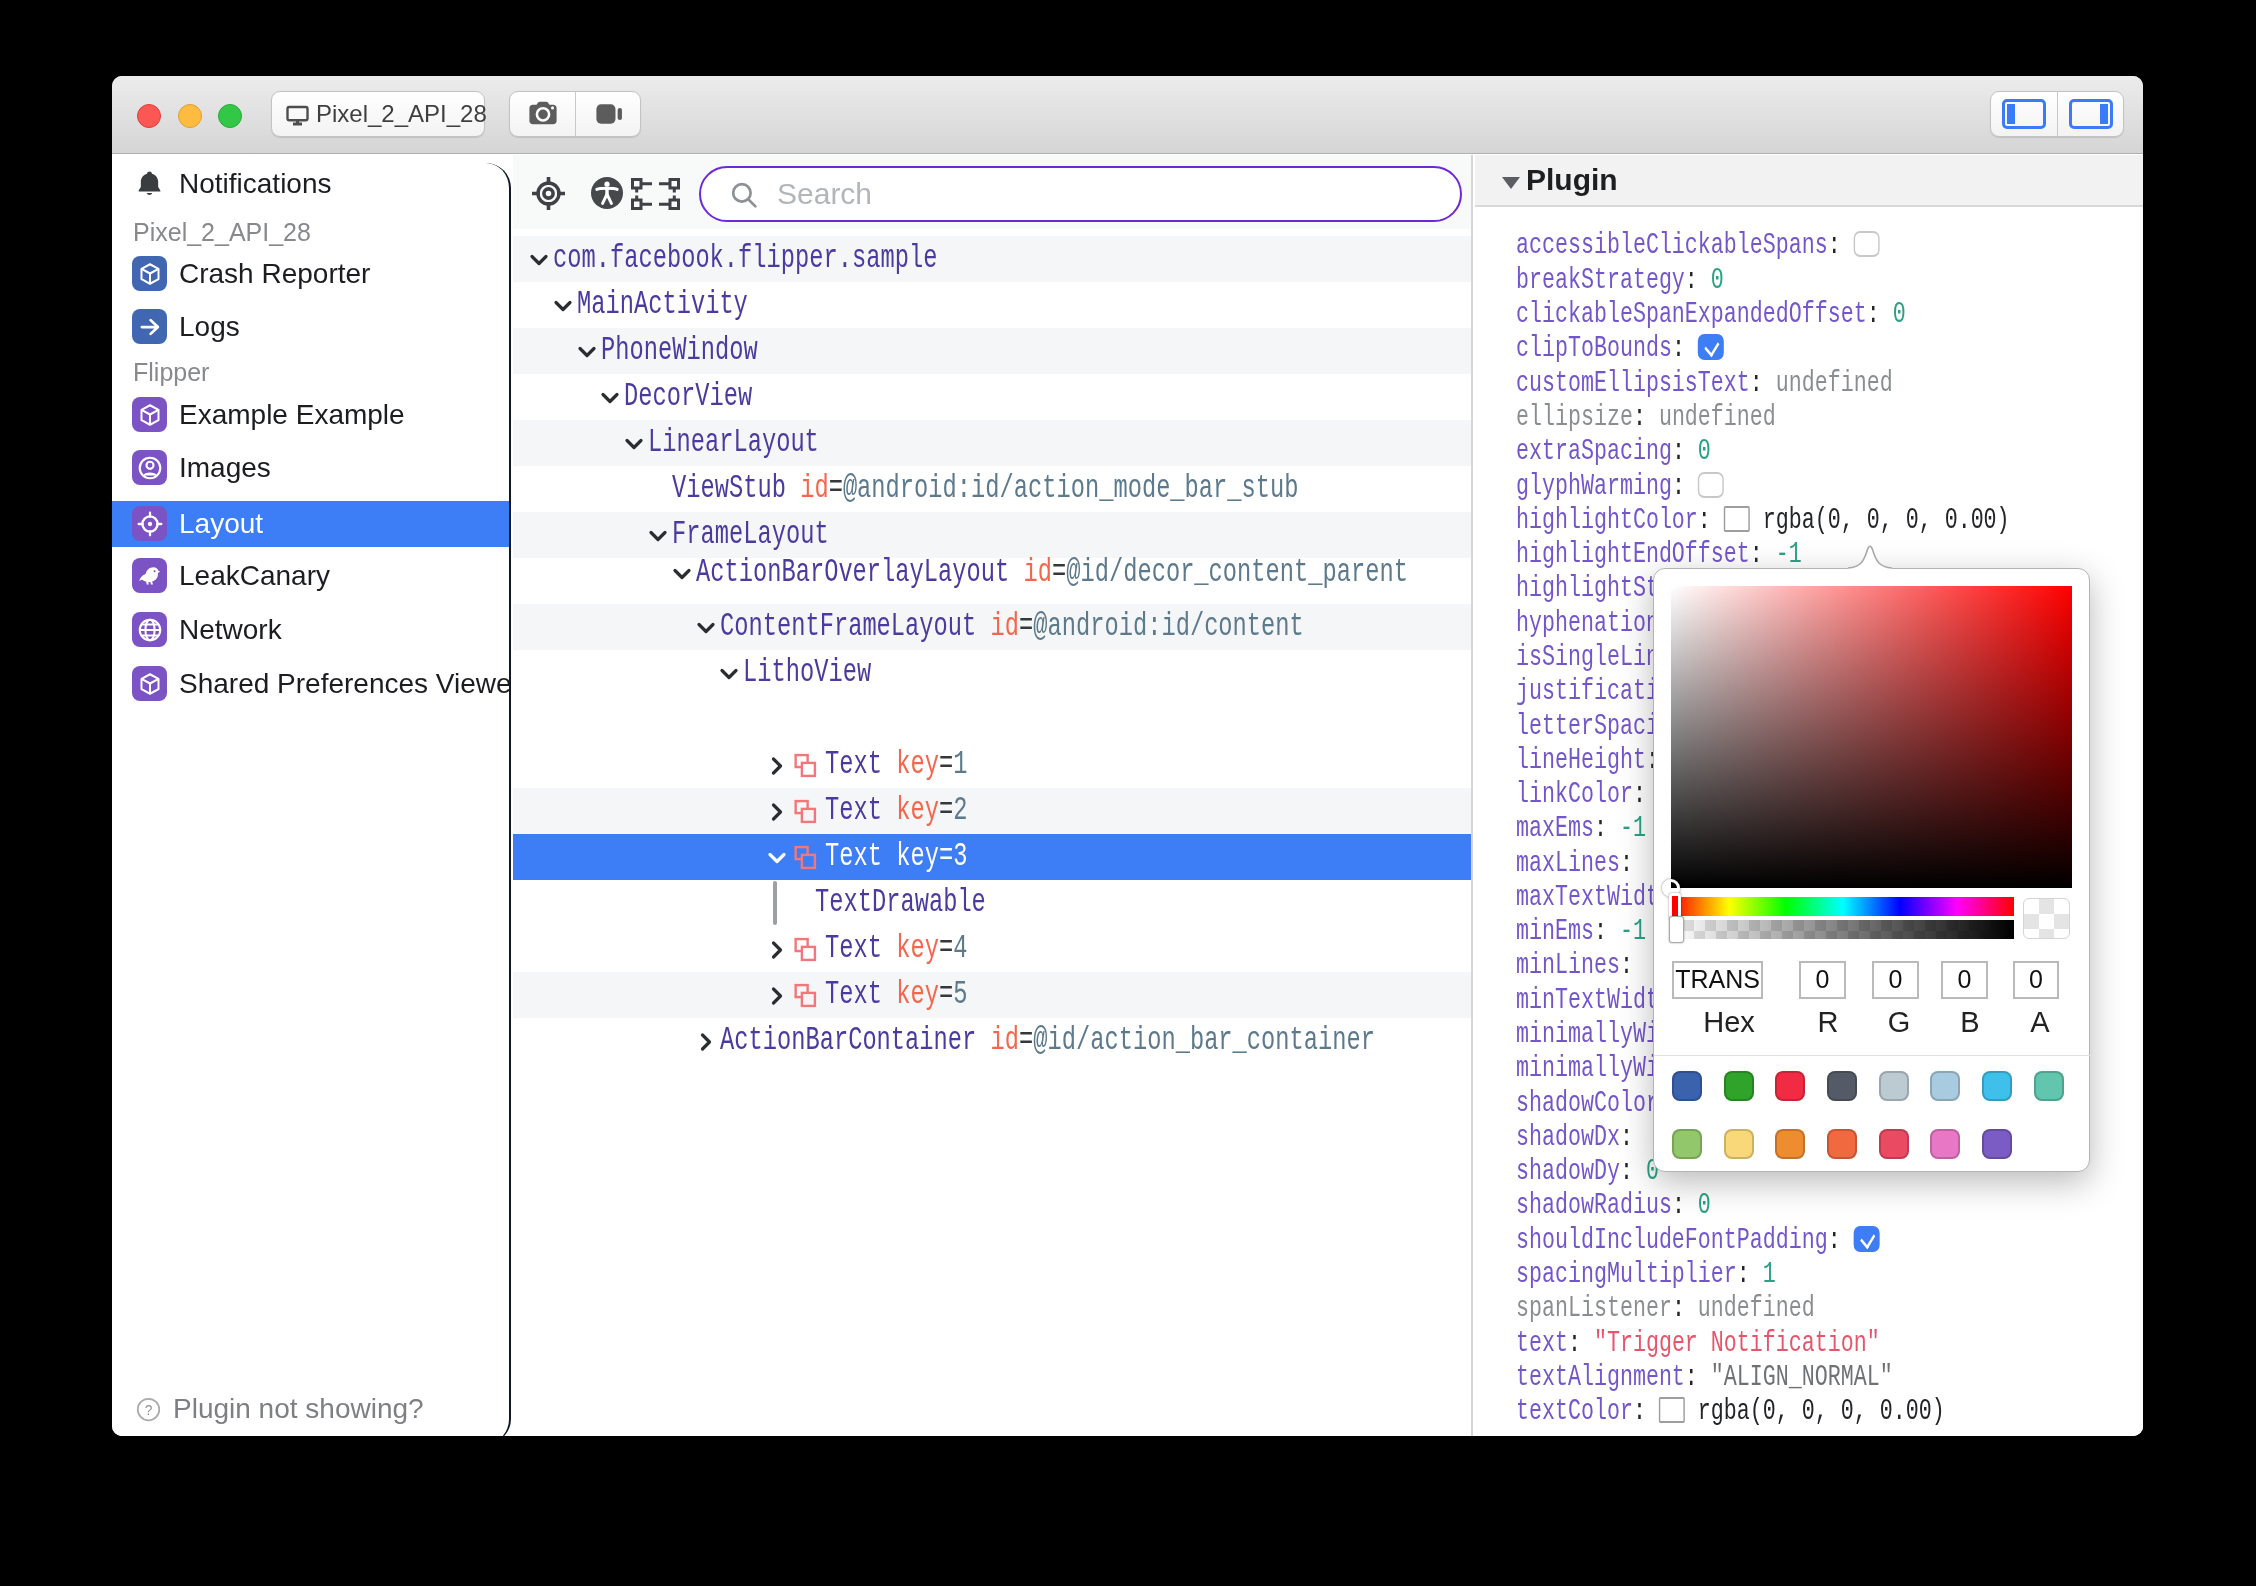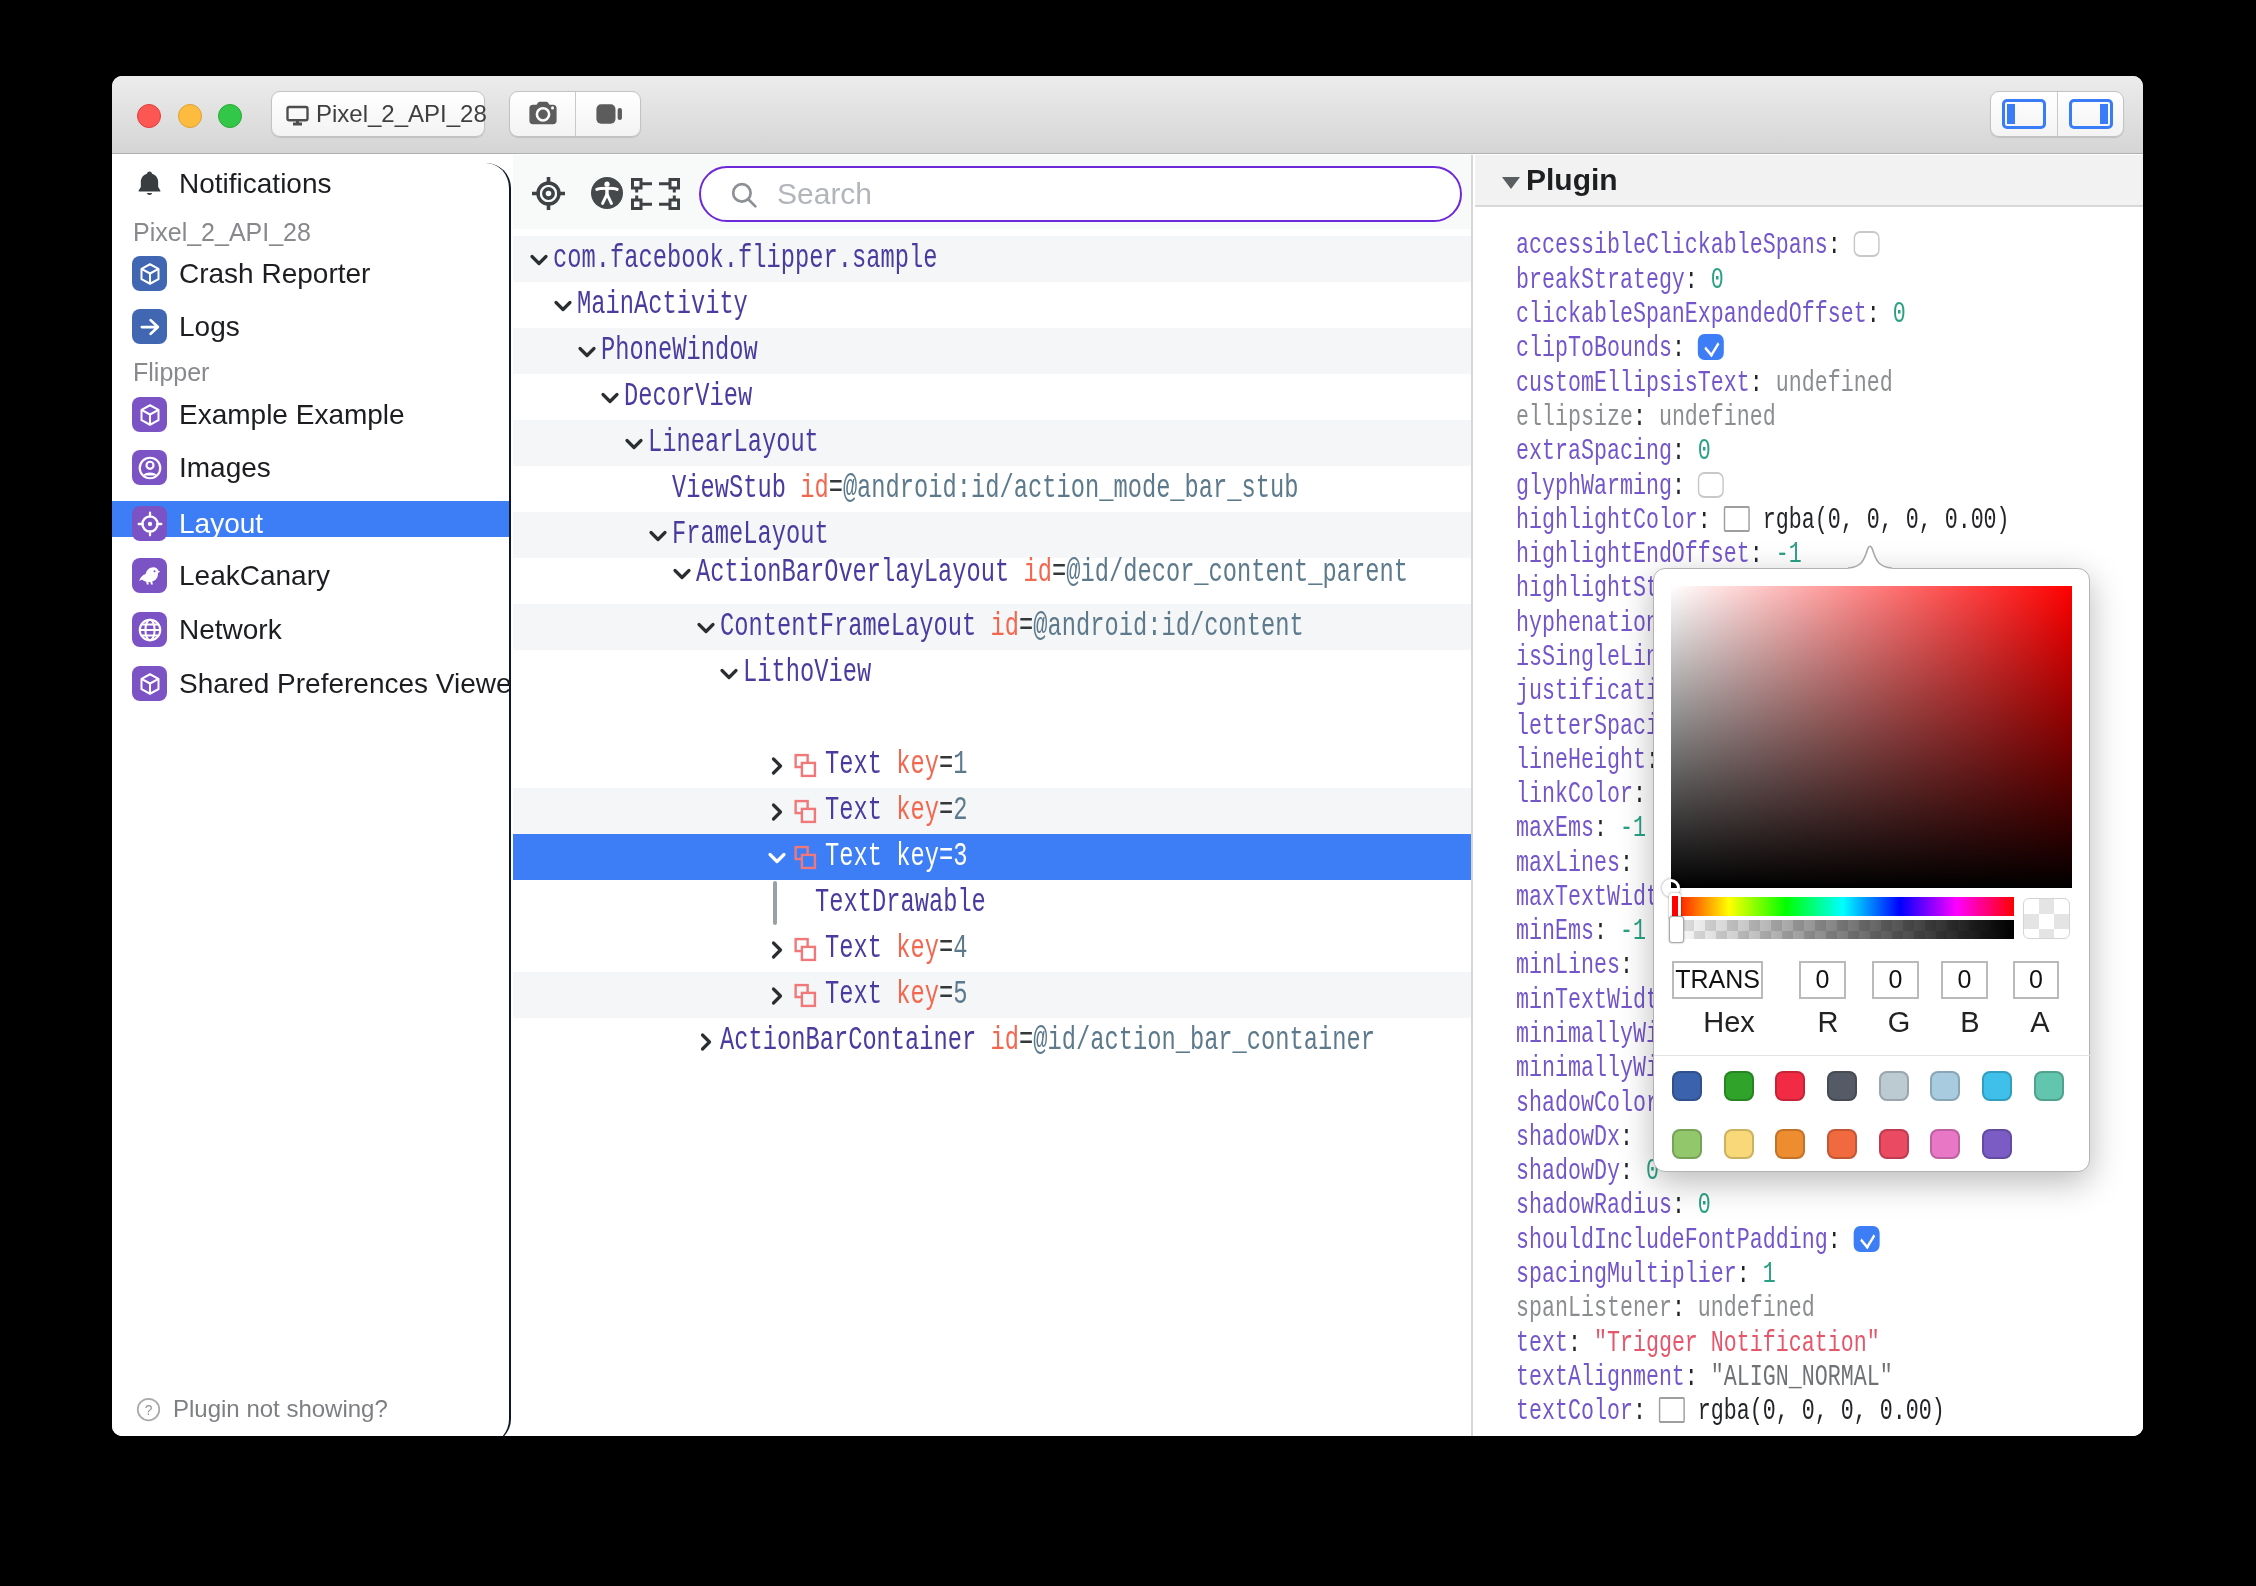--- a/index.html
+++ b/index.html
@@ -39,21 +39,21 @@
 .srow .ic { position:absolute; left:20px; top:5px; width:35px; height:35px; border-radius:8px; }
 .srow .ic.blue { background:#4267b2; }
 .srow .ic.purp { background:#7c53c5; }
 .srow .ic svg { position:absolute; left:50%; top:50%; transform:translate(-50%,-50%); }
 .srow .stxt { position:absolute; left:67px; top:0; line-height:46px; font-size:28px; color:#1b1d20; white-space:nowrap; }
 .slabel { position:absolute; left:21px; width:100%; height:36px; line-height:36px; font-size:25px; color:#87898c; }
 .srow.sel { background:#3d7df5; }
 .srow.sel .stxt { color:#fff; }
 .notif-ic { position:absolute; left:22px; top:8px; }
 .plugnot { position:absolute; left:0; top:1223px; width:100%; height:46px; }
-.plugnot .qtxt { position:absolute; left:61px; line-height:46px; font-size:24px; color:#7d7f82; }
+.plugnot .qtxt { position:absolute; left:61px; line-height:46px; font-size:28px; color:#7d7f82; }
 
 .toolbar { position:absolute; left:0; top:0; width:100%; height:76px; background:#f8f9f9;
   border-bottom:2px solid #dadada; }
 .toolbar svg.tic { position:absolute; top:13px; }
 .search { position:absolute; left:186px; top:11px; width:763px; height:56px; background:#fff;
   border:2px solid #6d28d9; border-radius:28px; }
 .search .ph { position:absolute; left:76px; top:0; line-height:52px; font-size:30px; color:#b2b6ba; }
 .search svg { position:absolute; left:28px; top:12px; }
 
 .tree { position:absolute; left:0; top:74px; width:958px; height:100%; background:#fff; }
@@ -208,21 +208,21 @@
             <svg width="27" height="27" viewBox="0 0 20 20">
               <g fill="none" stroke="#fff" stroke-width="1.6">
                 <circle cx="10" cy="10" r="7.6"></circle>
                 <circle cx="10" cy="8" r="2.6"></circle>
                 <path d="M4.9 15.6 C5.8 12.6 14.2 12.6 15.1 15.6" fill="#fff" stroke="none"></path>
               </g>
             </svg>
           </div>
         <div class="stxt">Images</div>
       </div>
-      <div class="srow sel" style="top:338px;height:36px">
+      <div class="srow sel" style="top:338px;height:46px">
         <div class="ic purp">
             <svg width="27" height="27" viewBox="0 0 20 20">
               <g fill="none" stroke="#fff" stroke-width="1.7" stroke-linecap="round">
                 <circle cx="10" cy="10" r="5.6"></circle>
                 <path d="M10 1.6 V4.6 M10 15.4 V18.4 M1.6 10 H4.6 M15.4 10 H18.4"></path>
                 <circle cx="10" cy="10" r="1.6" fill="#fff" stroke="none"></circle>
               </g>
             </svg>
           </div>
         <div class="stxt">Layout</div>

